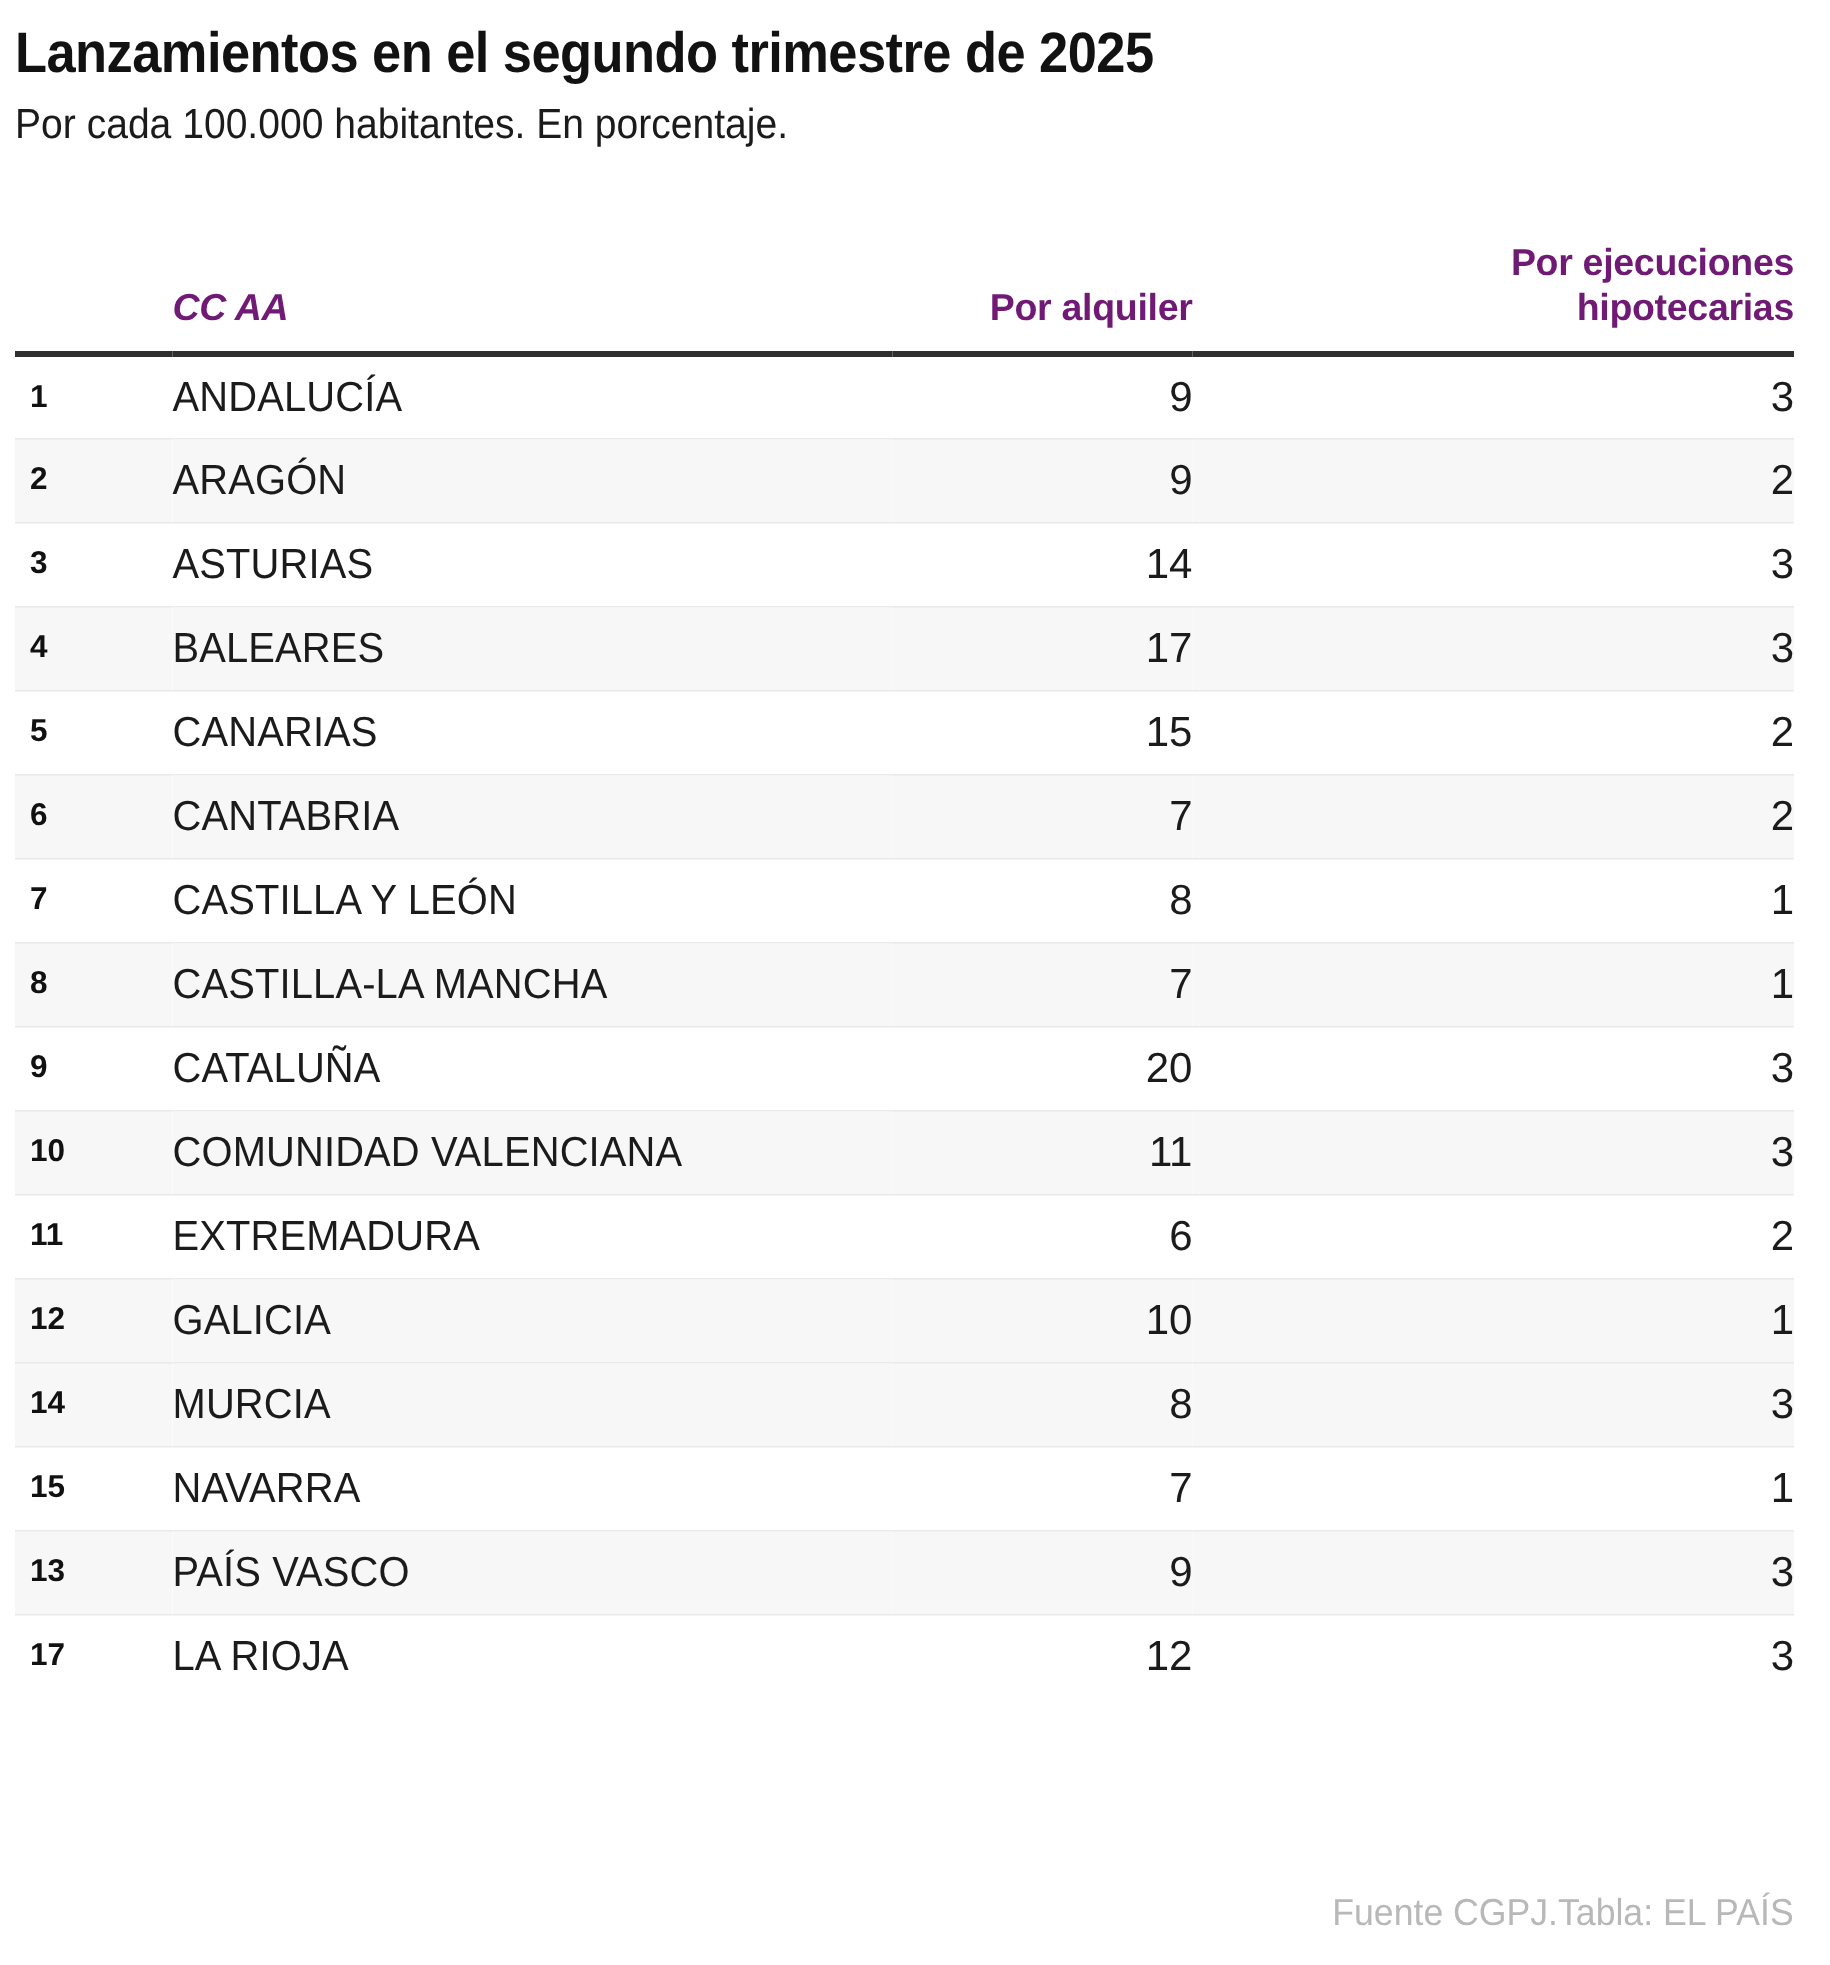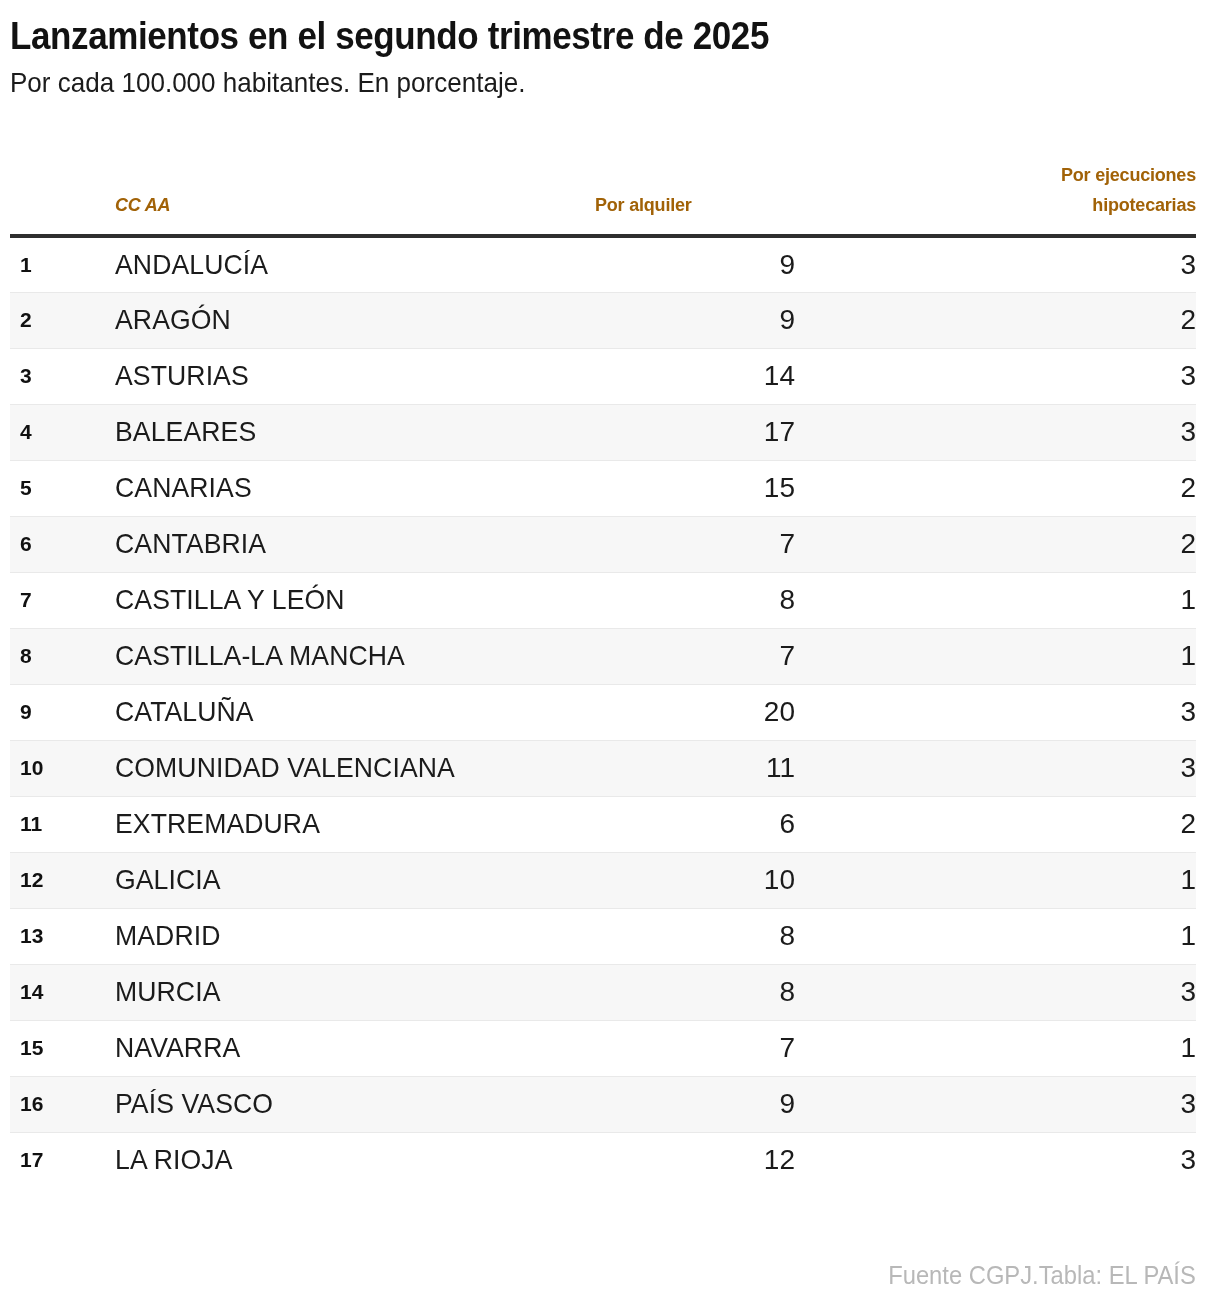--- a/index.html
+++ b/index.html
@@ -67,32 +67,32 @@
     table-layout: fixed;
   }
 
   table.data-table col.c-rank   { width: 105px; }
   table.data-table col.c-name   { width: 480px; }
   table.data-table col.c-rent   { width: 200px; }
   table.data-table col.c-fore   { width: 401px; }
 
   thead th {
     font-family: "Liberation Sans Narrow", "Liberation Sans", sans-serif;
-    font-size: 18px;
+    font-size: 25px;
     font-weight: bold;
-    color: #a16207;
+    color: #701a75;
     vertical-align: bottom;
     padding: 0 0 14px 0;
     line-height: 30px;
     letter-spacing: -0.2px;
   }
 
   thead th.th-rank { }
   thead th.th-name { text-align: left; font-style: italic; }
-  thead th.th-rent { text-align: left; padding-right: 0; }
+  thead th.th-rent { text-align: right; padding-right: 0; }
   thead th.th-fore { text-align: right; padding-right: 0; }
 
   thead tr { border-bottom: 4px solid #2e2e2e; }
 
   tbody tr { height: 56px; }
   tbody tr.even { background: #f7f7f7; }
   tbody tr.odd  { background: #ffffff; }
   tbody tr:not(:last-child) { border-bottom: 1px solid #e9e9e9; }
 
   tbody td {
@@ -238,40 +238,34 @@
             <td class="name">EXTREMADURA</td>
             <td class="val">6</td>
             <td class="val">2</td>
           </tr>
           <tr class="even">
             <td class="rank">12</td>
             <td class="name">GALICIA</td>
             <td class="val">10</td>
             <td class="val">1</td>
           </tr>
-          <tr class="odd">
-            <td class="rank">13</td>
-            <td class="name">MADRID</td>
-            <td class="val">8</td>
-            <td class="val">1</td>
-          </tr>
           <tr class="even">
             <td class="rank">14</td>
             <td class="name">MURCIA</td>
             <td class="val">8</td>
             <td class="val">3</td>
           </tr>
           <tr class="odd">
             <td class="rank">15</td>
             <td class="name">NAVARRA</td>
             <td class="val">7</td>
             <td class="val">1</td>
           </tr>
           <tr class="even">
-            <td class="rank">16</td>
+            <td class="rank">13</td>
             <td class="name">PAÍS VASCO</td>
             <td class="val">9</td>
             <td class="val">3</td>
           </tr>
           <tr class="odd">
             <td class="rank">17</td>
             <td class="name">LA RIOJA</td>
             <td class="val">12</td>
             <td class="val">3</td>
           </tr>

